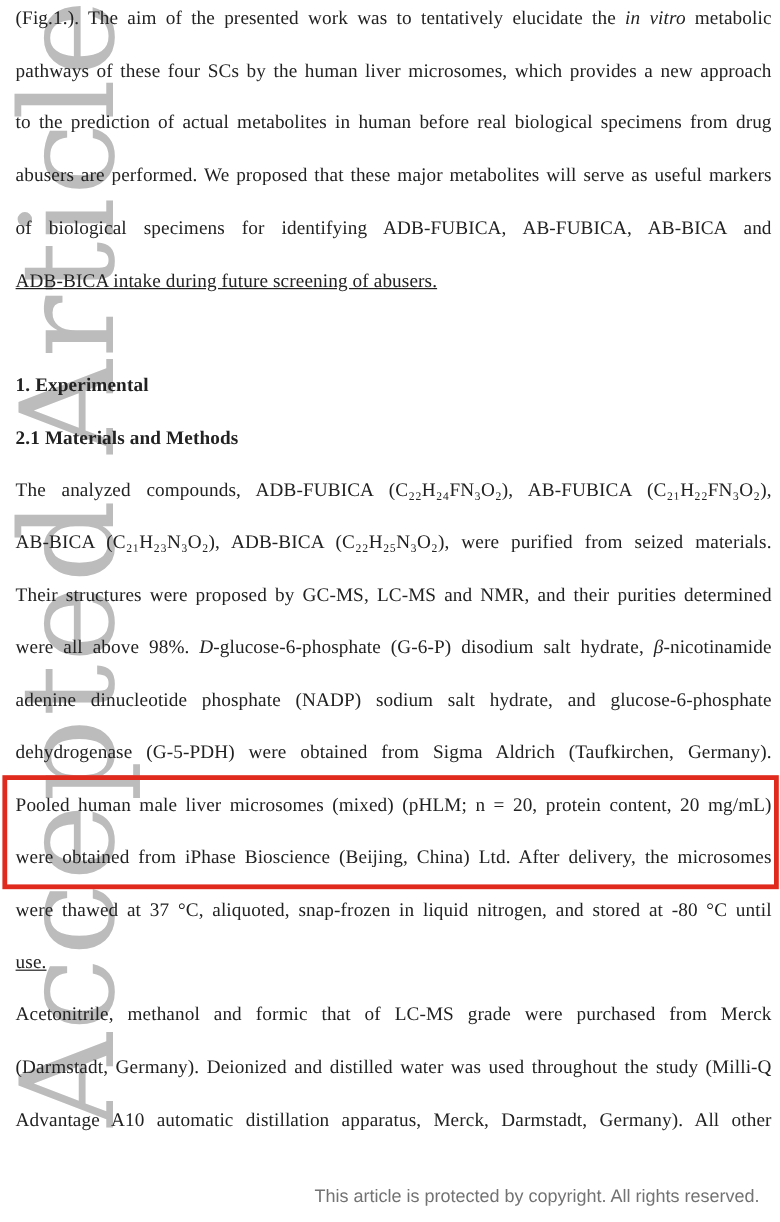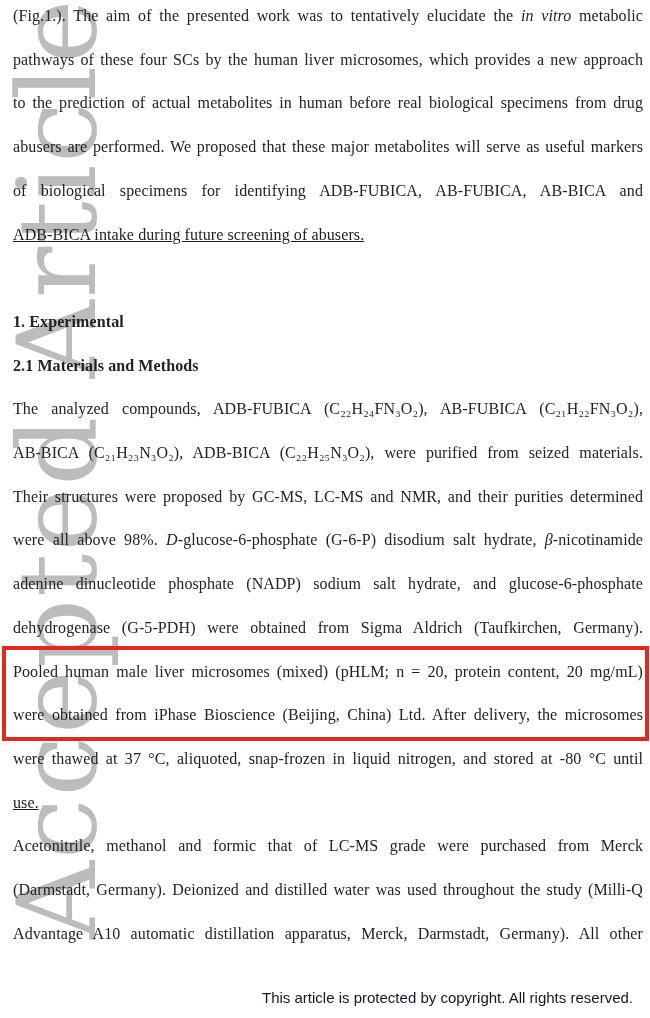--- a/index.html
+++ b/index.html
@@ -52,21 +52,21 @@
     border: 4px solid #e02a1d;
     margin: -4px -6px -4px -11px;
     padding: 0 2px 0 7px;
   }
   .footer {
     position: absolute;
     right: 17px;
     bottom: 12px;
     font-family: "Liberation Sans", "DejaVu Sans", sans-serif;
     font-size: 15px;
-    color: #0f172a;
+    color: #737373;
     z-index: 1;
     text-align: right;
   }
 </style>
 </head>
 <body>
 
 <div class="page">
 
   <div class="watermark">Accepted Article</div>

